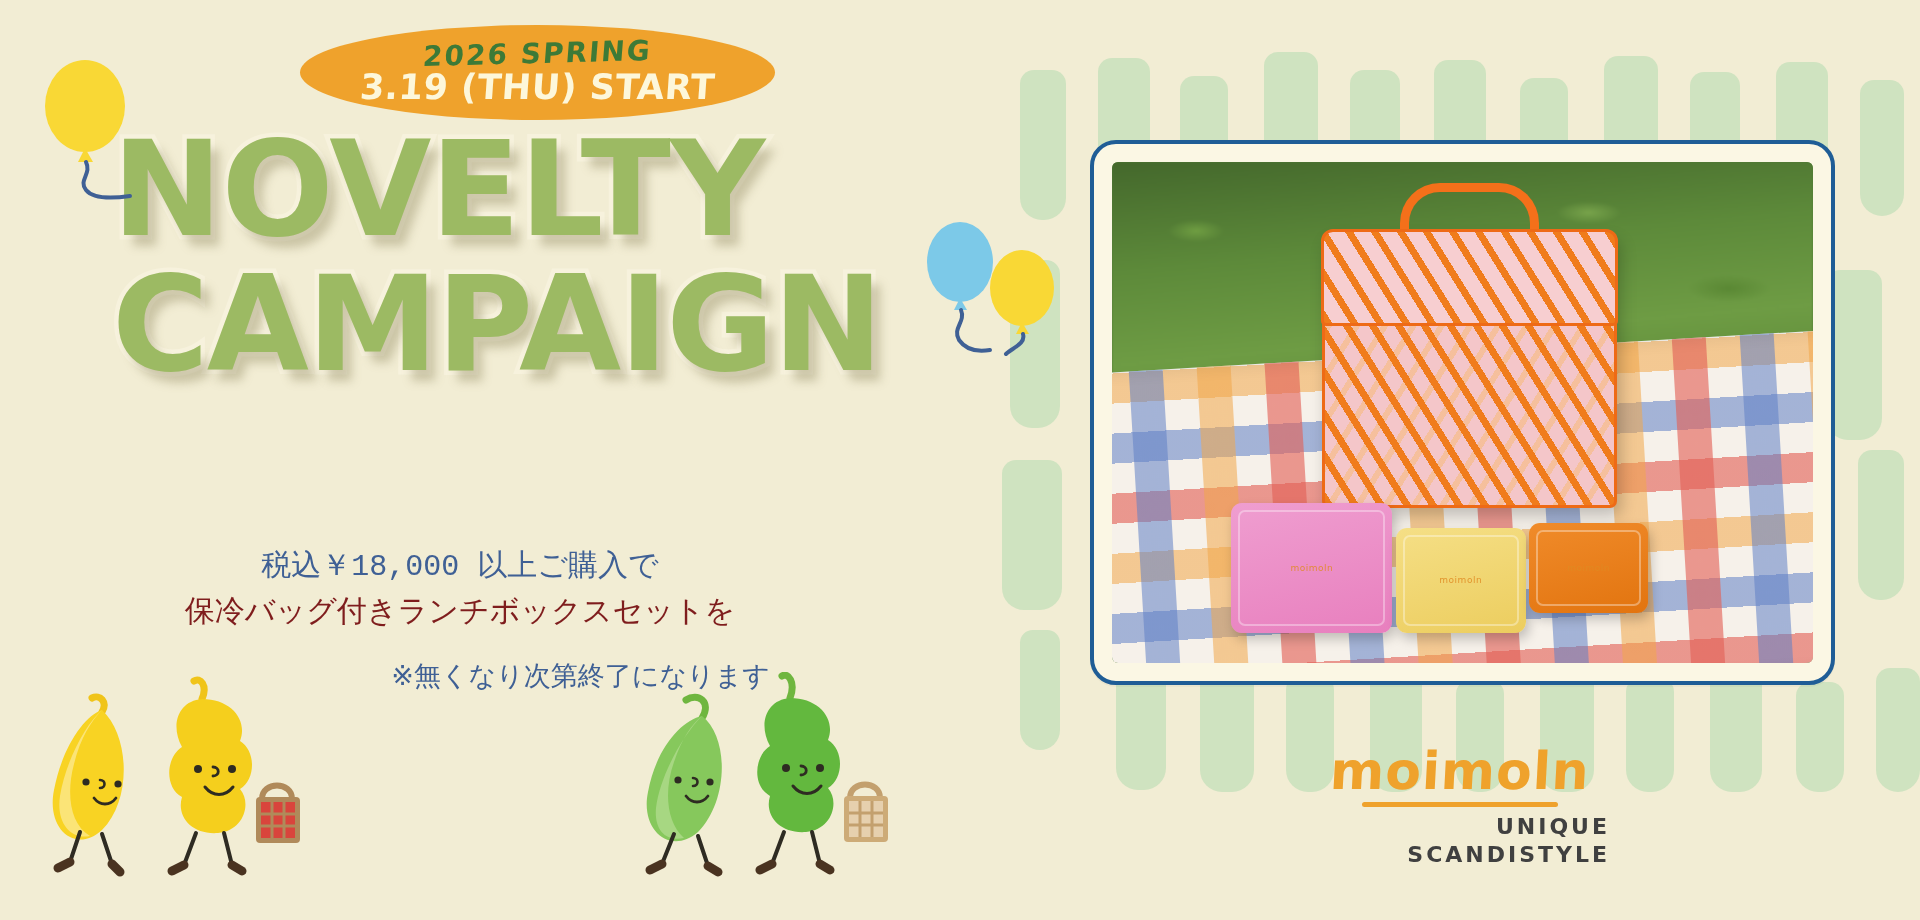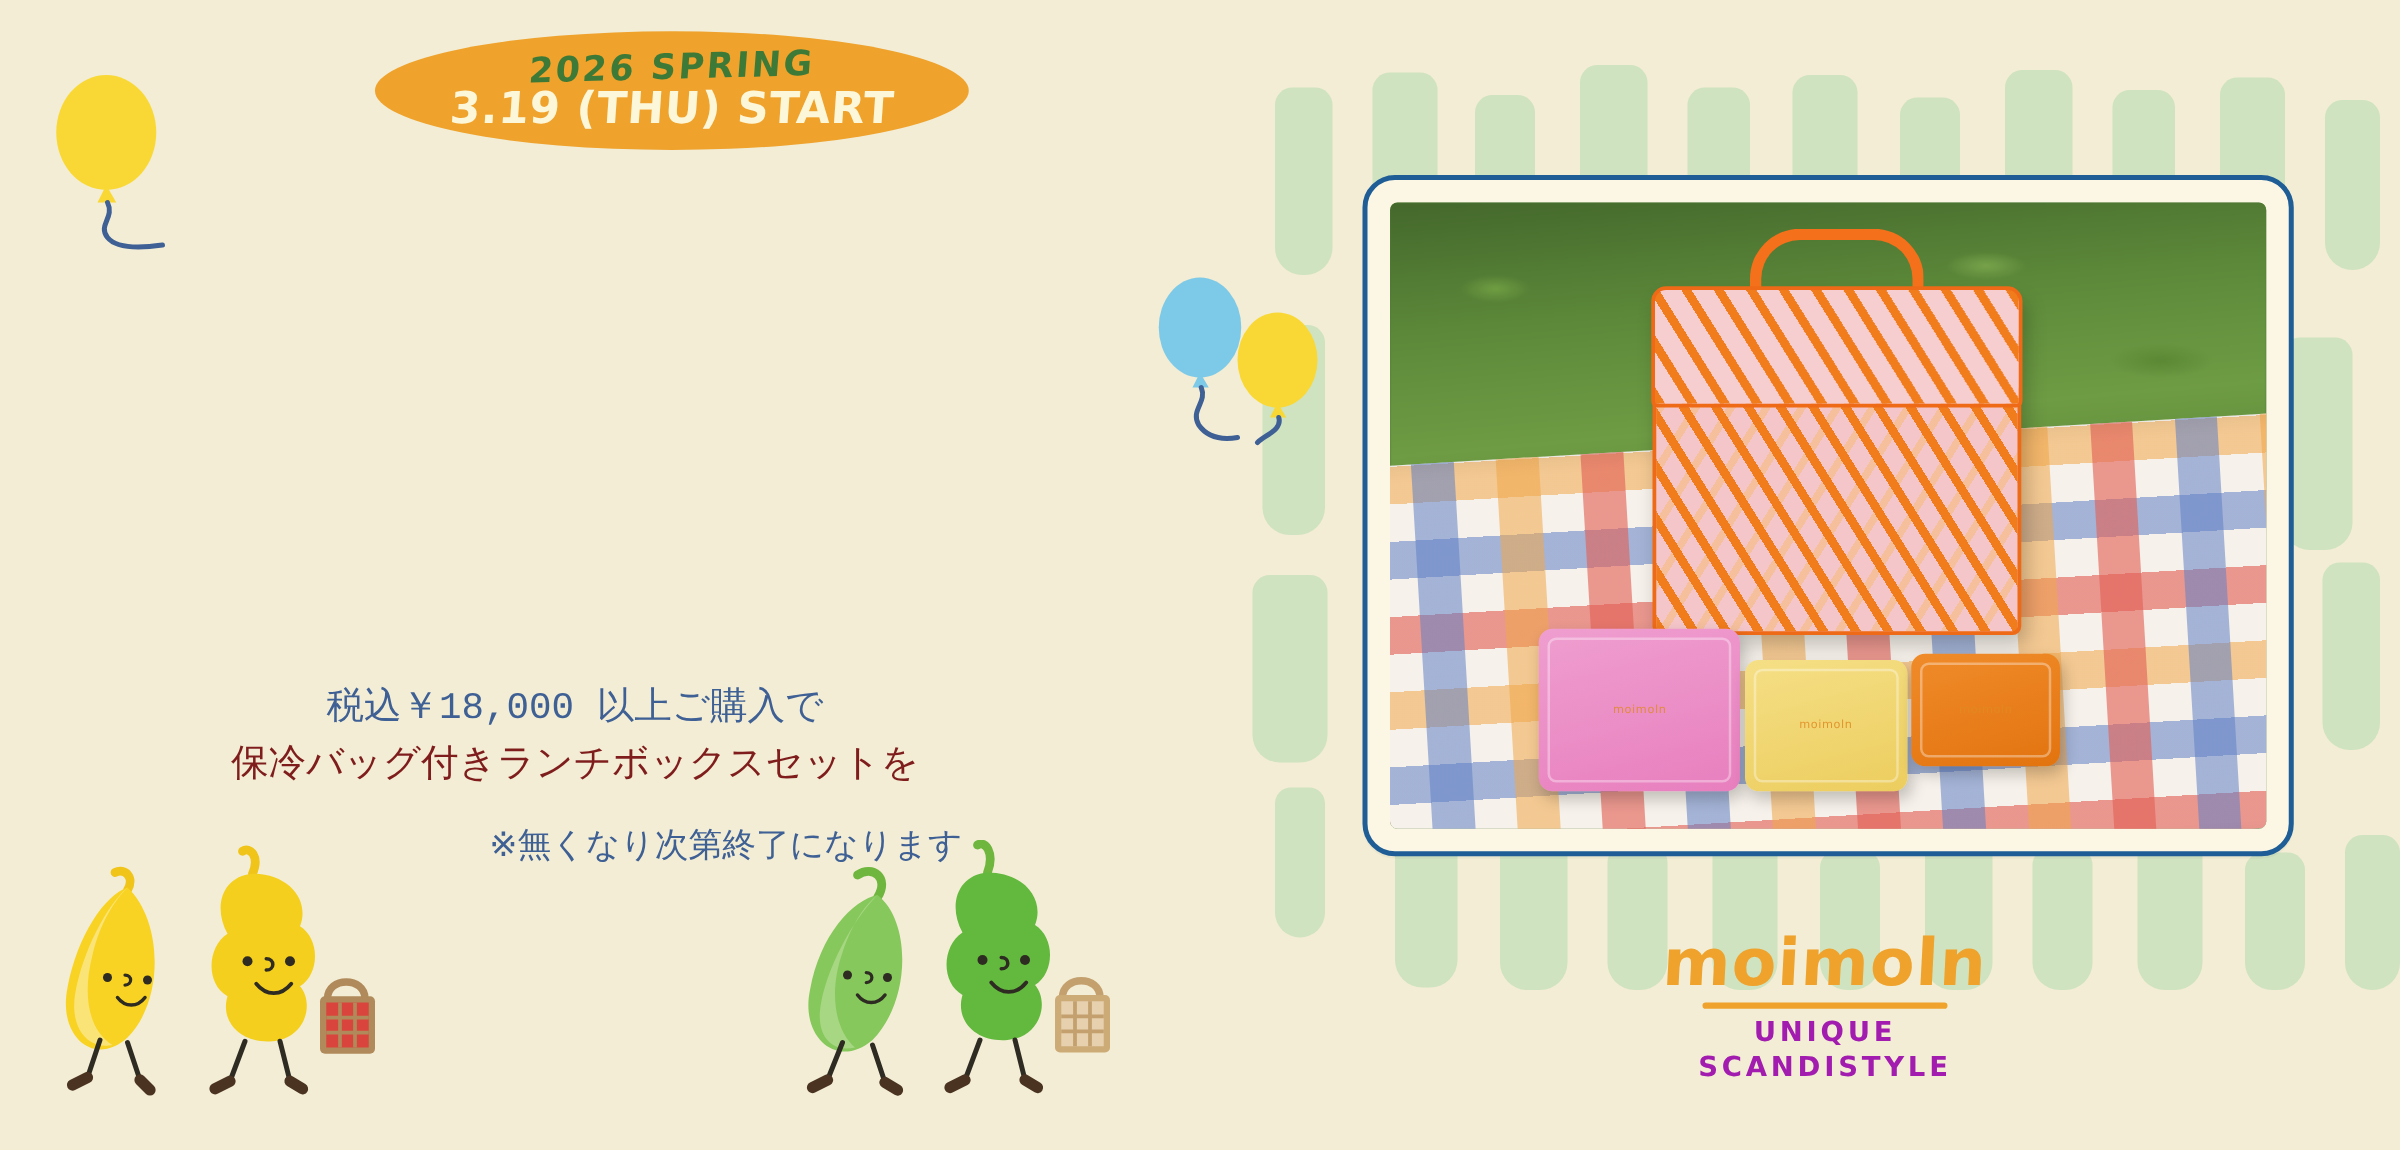--- a/index.html
+++ b/index.html
@@ -151,21 +151,21 @@
   
   .logo { position:absolute; left:1310px; top:745px; width:300px; text-align:center; }
   .logo-word {
     font-family:"DejaVu Sans", sans-serif;
     font-size:52px; font-weight:700; color:#efa22c; letter-spacing:1px;
     line-height:1; transform:skewX(-3deg);
   }
   .logo-rule { width:196px; height:5px; background:#efa22c; border-radius:4px; margin:5px auto 6px; }
   .logo-sub {
     font-family:"DejaVu Sans", sans-serif;
-    font-size:22px; font-weight:700; color:#a21caf; letter-spacing:3px; line-height:1.25;
+    font-size:22px; font-weight:700; color:#404040; letter-spacing:3px; line-height:1.25;text-align:right;
   }
 </style>
 </head>
 <body>
 
 <div class="stage">
 
   <div class="brush-layer">
     <div class="brush" style="left:0px;  top:40px;  width:46px;  height:150px;"></div>
     <div class="brush" style="left:78px; top:28px;  width:52px;  height:165px;"></div>
@@ -196,20 +196,24 @@
     <div class="brush" style="left:690px;top:636px; width:52px;  height:126px;"></div>
     <div class="brush" style="left:776px;top:652px; width:48px;  height:110px;"></div>
     <div class="brush" style="left:856px;top:638px; width:44px;  height:124px;"></div>
   </div>
 
   <div class="badge">
     <div class="badge-season">2026 SPRING</div>
     <div class="badge-date">3.19 (THU) START</div>
   </div>
 
+  <div class="headline">
+    <div class="headline-line l1">NOVELTY</div>
+    <div class="headline-line l2">CAMPAIGN</div>
+  </div>
 
   <div class="copy">
     <div class="copy-line navy">税込￥18,000 以上ご購入で</div>
     <div class="copy-line orange">保冷バッグ付きランチボックスセットを</div>
     <div class="copy-note">※無くなり次第終了になります</div>
   </div>
 
   <svg class="balloon-svg" style="left:30px; top:48px;" width="130" height="160" viewBox="0 0 130 160">
     <ellipse cx="55" cy="58" rx="40" ry="46" fill="#f9d835"></ellipse>
     <polygon points="55,100 48,114 63,114" fill="#f9d835"></polygon>

